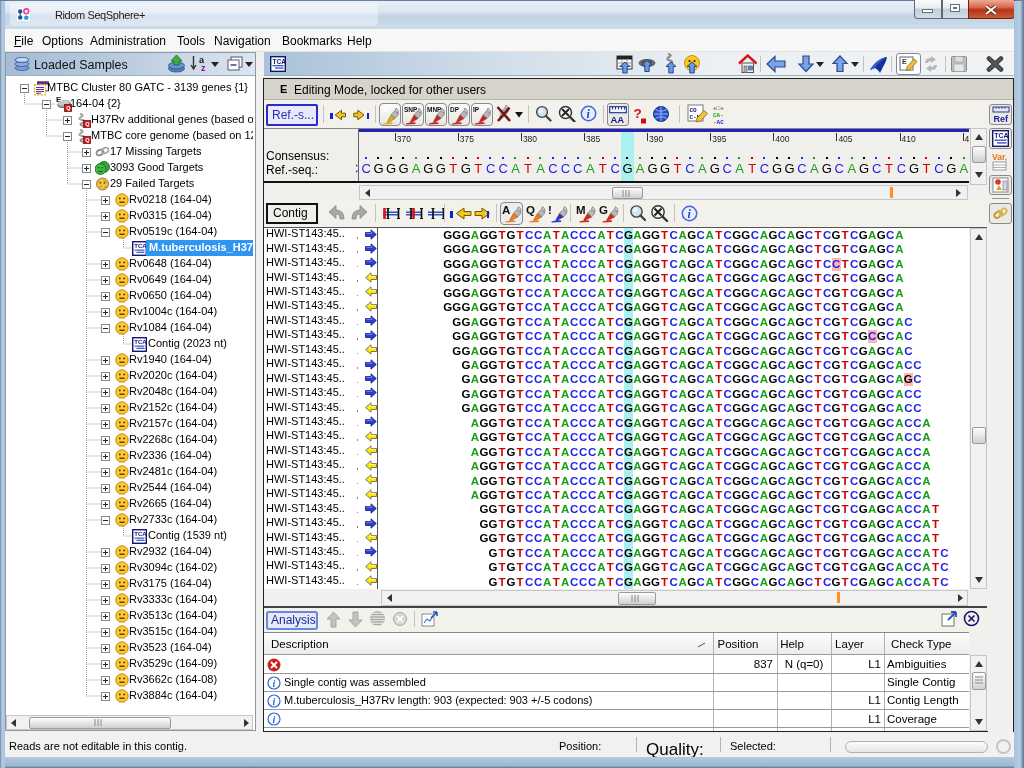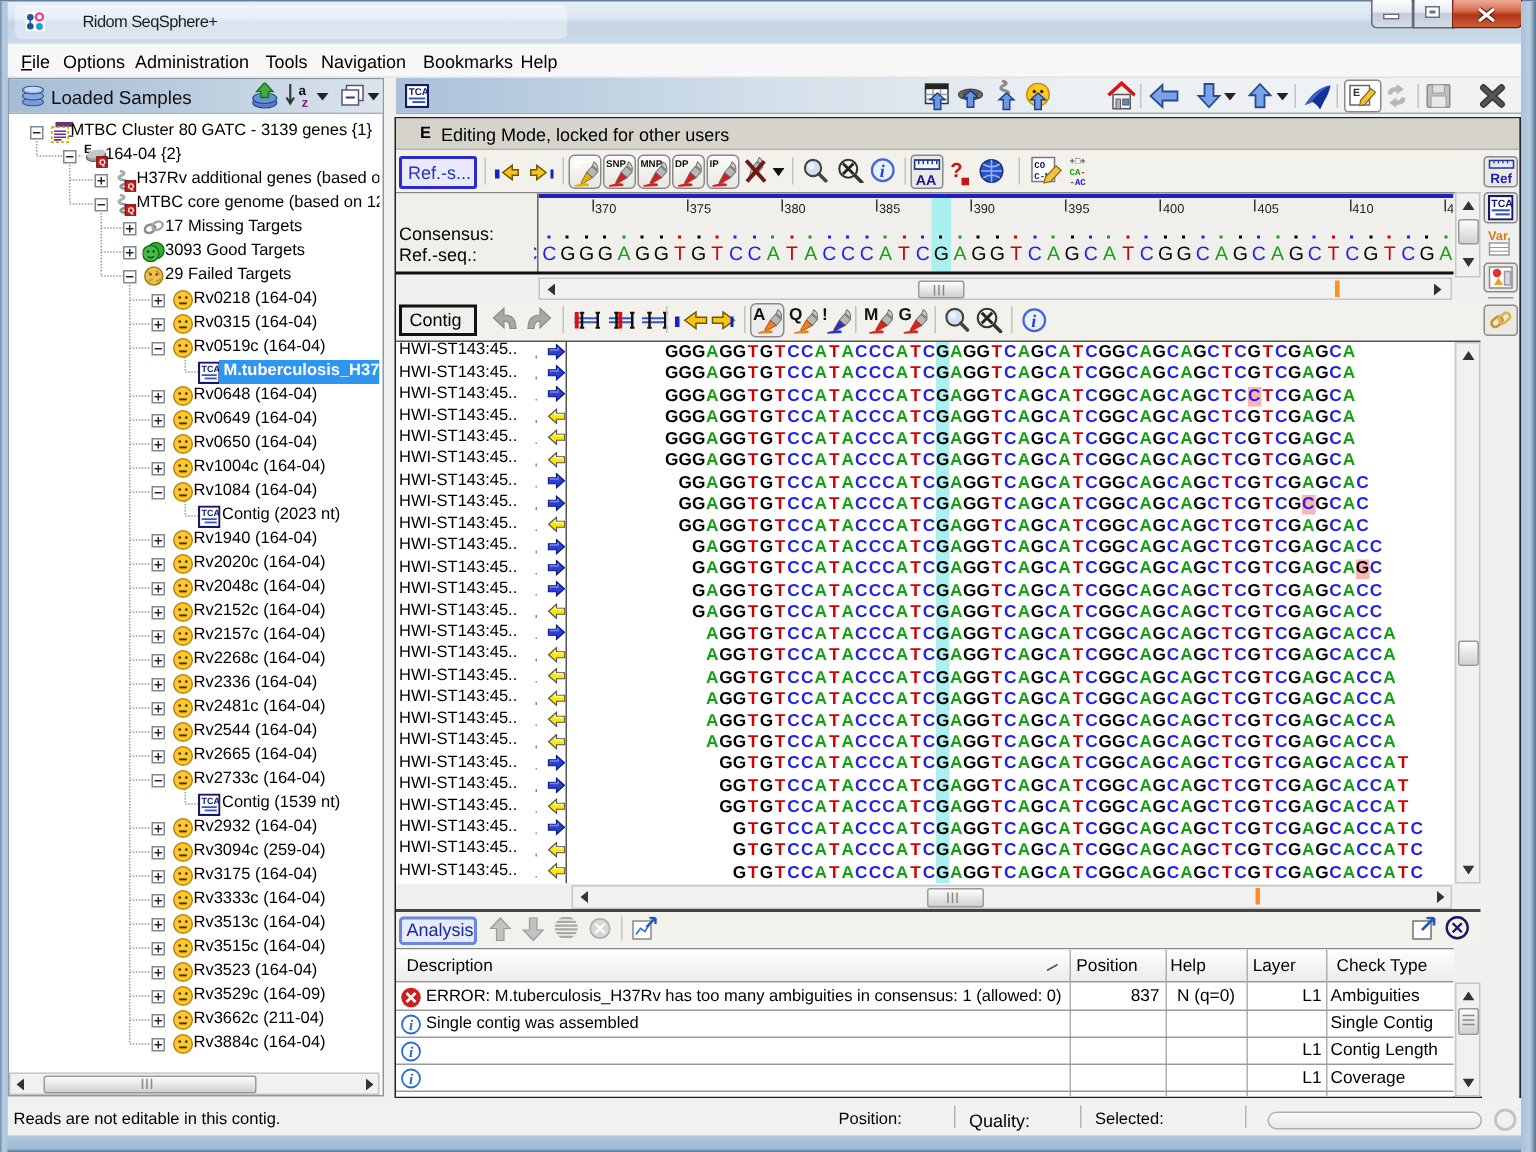--- a/index.html
+++ b/index.html
@@ -371,21 +371,21 @@
       <div class="ab tl" style="left:123px;top:468px;font-size:11px;color:#000">Rv2932 (164-04)</div>
       <div class="ab" style="left:95px;top:486.5px;width:9px;height:9px;background:#fff;border:1px solid #808890;box-sizing:border-box"></div>
       <div class="ab" style="left:97px;top:490.5px;width:5px;height:1px;background:#223"></div>
       <div class="ab" style="left:99px;top:488.5px;width:1px;height:5px;background:#223"></div>
       <svg class="ab" style="left:109px;top:484px" width="14" height="14" viewBox="0 0 14 14">
 <circle cx="7" cy="7" r="6.2" fill="#ffc830" stroke="#b8860b" stroke-width="1"></circle>
 <circle cx="4.8" cy="5.4" r="0.9" fill="#4a3000"></circle>
         <circle cx="9.2" cy="5.4" r="0.9" fill="#4a3000"></circle>
 <rect x="4.4" y="8.6" width="5.2" height="1.3" fill="#4a3000"></rect>
       </svg>
-      <div class="ab tl" style="left:123px;top:484px;font-size:11px;color:#000">Rv3094c (259-04)</div>
+      <div class="ab tl" style="left:123px;top:484px;font-size:11px;color:#000">Rv3094c (164-02)</div>
       <div class="ab" style="left:95px;top:502.5px;width:9px;height:9px;background:#fff;border:1px solid #808890;box-sizing:border-box"></div>
       <div class="ab" style="left:97px;top:506.5px;width:5px;height:1px;background:#223"></div>
       <div class="ab" style="left:99px;top:504.5px;width:1px;height:5px;background:#223"></div>
       <svg class="ab" style="left:109px;top:500px" width="14" height="14" viewBox="0 0 14 14">
 <circle cx="7" cy="7" r="6.2" fill="#ffc830" stroke="#b8860b" stroke-width="1"></circle>
 <circle cx="4.8" cy="5.4" r="0.9" fill="#4a3000"></circle>
         <circle cx="9.2" cy="5.4" r="0.9" fill="#4a3000"></circle>
 <rect x="4.4" y="8.6" width="5.2" height="1.3" fill="#4a3000"></rect>
       </svg>
       <div class="ab tl" style="left:123px;top:500px;font-size:11px;color:#000">Rv3175 (164-04)</div>
@@ -441,21 +441,21 @@
       <div class="ab tl" style="left:123px;top:580px;font-size:11px;color:#000">Rv3529c (164-09)</div>
       <div class="ab" style="left:95px;top:598.5px;width:9px;height:9px;background:#fff;border:1px solid #808890;box-sizing:border-box"></div>
       <div class="ab" style="left:97px;top:602.5px;width:5px;height:1px;background:#223"></div>
       <div class="ab" style="left:99px;top:600.5px;width:1px;height:5px;background:#223"></div>
       <svg class="ab" style="left:109px;top:596px" width="14" height="14" viewBox="0 0 14 14">
 <circle cx="7" cy="7" r="6.2" fill="#ffc830" stroke="#b8860b" stroke-width="1"></circle>
 <circle cx="4.8" cy="5.4" r="0.9" fill="#4a3000"></circle>
         <circle cx="9.2" cy="5.4" r="0.9" fill="#4a3000"></circle>
 <rect x="4.4" y="8.6" width="5.2" height="1.3" fill="#4a3000"></rect>
       </svg>
-      <div class="ab tl" style="left:123px;top:596px;font-size:11px;color:#000">Rv3662c (211-04)</div>
+      <div class="ab tl" style="left:123px;top:596px;font-size:11px;color:#000">Rv3662c (164-08)</div>
       <div class="ab" style="left:95px;top:614.5px;width:9px;height:9px;background:#fff;border:1px solid #808890;box-sizing:border-box"></div>
       <div class="ab" style="left:97px;top:618.5px;width:5px;height:1px;background:#223"></div>
       <div class="ab" style="left:99px;top:616.5px;width:1px;height:5px;background:#223"></div>
       <svg class="ab" style="left:109px;top:612px" width="14" height="14" viewBox="0 0 14 14">
 <circle cx="7" cy="7" r="6.2" fill="#ffc830" stroke="#b8860b" stroke-width="1"></circle>
 <circle cx="4.8" cy="5.4" r="0.9" fill="#4a3000"></circle>
         <circle cx="9.2" cy="5.4" r="0.9" fill="#4a3000"></circle>
 <rect x="4.4" y="8.6" width="5.2" height="1.3" fill="#4a3000"></rect>
       </svg>
       <div class="ab tl" style="left:123px;top:612px;font-size:11px;color:#000">Rv3884c (164-04)</div>
@@ -2454,37 +2454,37 @@
     </svg>
     <div class="ab tl" style="left:705px;top:638px;width:66px;text-align:center;font-size:11.5px;color:#000">Position</div>
     <div class="ab tl" style="left:765px;top:638px;width:54px;text-align:center;font-size:11.5px;color:#000">Help</div>
     <div class="ab tl" style="left:823px;top:638px;width:53px;text-align:center;font-size:11.5px;color:#000">Layer</div>
     <div class="ab tl" style="left:891px;top:638px;font-size:11.5px;color:#000">Check Type</div>
     <div class="ab" style="left:264px;top:672.7px;width:705px;height:1px;background:#9a9a9a"></div>
     <svg class="ab" style="left:267px;top:657.5px" width="14" height="14" viewBox="0 0 14 14">
       <circle cx="7" cy="7" r="6.5" fill="#cc2020"></circle>
       <path d="M4 4 L10 10 M10 4 L4 10" stroke="#fff" stroke-width="1.8"></path>
     </svg>
-    <div class="ab tl" style="left:284px;top:658.0px;font-size:11px;color:#000">ERROR: M.tuberculosis_H37Rv has too many ambiguities in consensus: 1 (allowed: 0)</div>
     <div class="ab tl" style="left:713px;top:658.0px;width:60px;text-align:right;font-size:11.5px;color:#000">837</div>
     <div class="ab tl" style="left:777px;top:658.0px;width:54px;text-align:center;font-size:11.5px;color:#000">N (q=0)</div>
     <div class="ab tl" style="left:831px;top:658.0px;width:50px;text-align:right;font-size:11.5px;color:#000">L1</div>
     <div class="ab tl" style="left:887px;top:658.0px;font-size:11.5px;color:#000">Ambiguities</div>
     <div class="ab" style="left:264px;top:690.9px;width:705px;height:1px;background:#9a9a9a"></div>
     <svg class="ab" style="left:267px;top:675.7px" width="14" height="14" viewBox="0 0 14 14">
       <circle cx="7" cy="7" r="6" fill="#fff" stroke="#2a6ad4" stroke-width="1.2"></circle>
       <text x="5.6" y="10.5" font-family="Liberation Serif" font-size="10" font-style="italic" font-weight="bold" fill="#2a6ad4">i</text>
     </svg>
     <div class="ab tl" style="left:284px;top:676.2px;font-size:11px;color:#000">Single contig was assembled</div>
     <div class="ab tl" style="left:887px;top:676.2px;font-size:11.5px;color:#000">Single Contig</div>
     <div class="ab" style="left:264px;top:709.1px;width:705px;height:1px;background:#9a9a9a"></div>
     <svg class="ab" style="left:267px;top:693.9px" width="14" height="14" viewBox="0 0 14 14">
       <circle cx="7" cy="7" r="6" fill="#fff" stroke="#2a6ad4" stroke-width="1.2"></circle>
       <text x="5.6" y="10.5" font-family="Liberation Serif" font-size="10" font-style="italic" font-weight="bold" fill="#2a6ad4">i</text>
     </svg>
+    <div class="ab tl" style="left:284px;top:694.4px;font-size:11px;color:#000">M.tuberculosis_H37Rv length: 903 (expected: 903 +/-5 codons)</div>
     <div class="ab tl" style="left:831px;top:694.4px;width:50px;text-align:right;font-size:11.5px;color:#000">L1</div>
     <div class="ab tl" style="left:887px;top:694.4px;font-size:11.5px;color:#000">Contig Length</div>
     <div class="ab" style="left:264px;top:727.3px;width:705px;height:1px;background:#9a9a9a"></div>
     <svg class="ab" style="left:267px;top:712.1px" width="14" height="14" viewBox="0 0 14 14">
       <circle cx="7" cy="7" r="6" fill="#fff" stroke="#2a6ad4" stroke-width="1.2"></circle>
       <text x="5.6" y="10.5" font-family="Liberation Serif" font-size="10" font-style="italic" font-weight="bold" fill="#2a6ad4">i</text>
     </svg>
     <div class="ab tl" style="left:831px;top:712.6px;width:50px;text-align:right;font-size:11.5px;color:#000">L1</div>
     <div class="ab tl" style="left:887px;top:712.6px;font-size:11.5px;color:#000">Coverage</div>
     <div class="ab sb" style="left:970px;top:655px;width:17px;height:76px;box-sizing:border-box"></div>
@@ -2526,21 +2526,21 @@
     </svg>
     <div class="ab" style="left:992px;top:198px;width:17px;height:1px;background:#999"></div>
     <div class="tbtn" style="left:989px;top:203px;width:23px;height:21px"></div>
     <svg class="ab" style="left:992px;top:205px" width="17" height="17" viewBox="0 0 17 17">
 <rect x="2" y="7" width="8" height="5" rx="2.5" fill="none" stroke="#c8962a" stroke-width="1.8" transform="rotate(-40 6 9.5)"></rect>
 <rect x="7" y="4.5" width="8" height="5" rx="2.5" fill="none" stroke="#e0b44c" stroke-width="1.8" transform="rotate(-40 11 7)"></rect>
     </svg>
     <div class="ab" style="left:5px;top:732px;width:1009px;height:25px;background:#f1f1f1"></div>
     <div class="ab tl" style="left:9px;top:740px;font-size:11px;color:#000">Reads are not editable in this contig.</div>
     <div class="ab tl" style="left:559px;top:740px;font-size:11px;color:#000">Position:</div>
-    <div class="ab tl" style="left:646px;top:740px;font-size:12px;color:#000">Quality:</div>
+    <div class="ab tl" style="left:646px;top:740px;font-size:17px;color:#000">Quality:</div>
     <div class="ab tl" style="left:730px;top:740px;font-size:11px;color:#000">Selected:</div>
     <div class="ab" style="left:636px;top:737px;width:1px;height:15px;background:#b4b4b4"></div>
     <div class="ab" style="left:720px;top:737px;width:1px;height:15px;background:#b4b4b4"></div>
     <div class="ab" style="left:830px;top:737px;width:1px;height:15px;background:#b4b4b4"></div>
     <div class="ab" style="left:845px;top:741px;width:143px;height:12px;border:1px solid #b0b0b0;border-radius:6px;background:linear-gradient(180deg,#fcfcfc,#e6e6e6);box-sizing:border-box"></div>
     <div class="ab" style="left:996px;top:739px;width:15px;height:15px;border:2px solid #c4c4c4;border-radius:50%;box-sizing:border-box"></div>
     <div class="ab" style="left:1013px;top:78px;width:1.5px;height:654px;background:#222"></div>
     <div class="ab" style="left:0;top:1px;width:5px;height:767px;background:linear-gradient(90deg,#6d8aa8,#b7cde2 40%,#a9c2da)"></div>
     <div class="ab" style="left:1014px;top:1px;width:10px;height:767px;background:linear-gradient(90deg,#a9c2da,#b7cde2 60%,#56748f)"></div>
     <div class="ab" style="left:5px;top:757px;width:1009px;height:11px;background:linear-gradient(180deg,#b3c9de,#9db8d2 80%,#587694)"></div>

